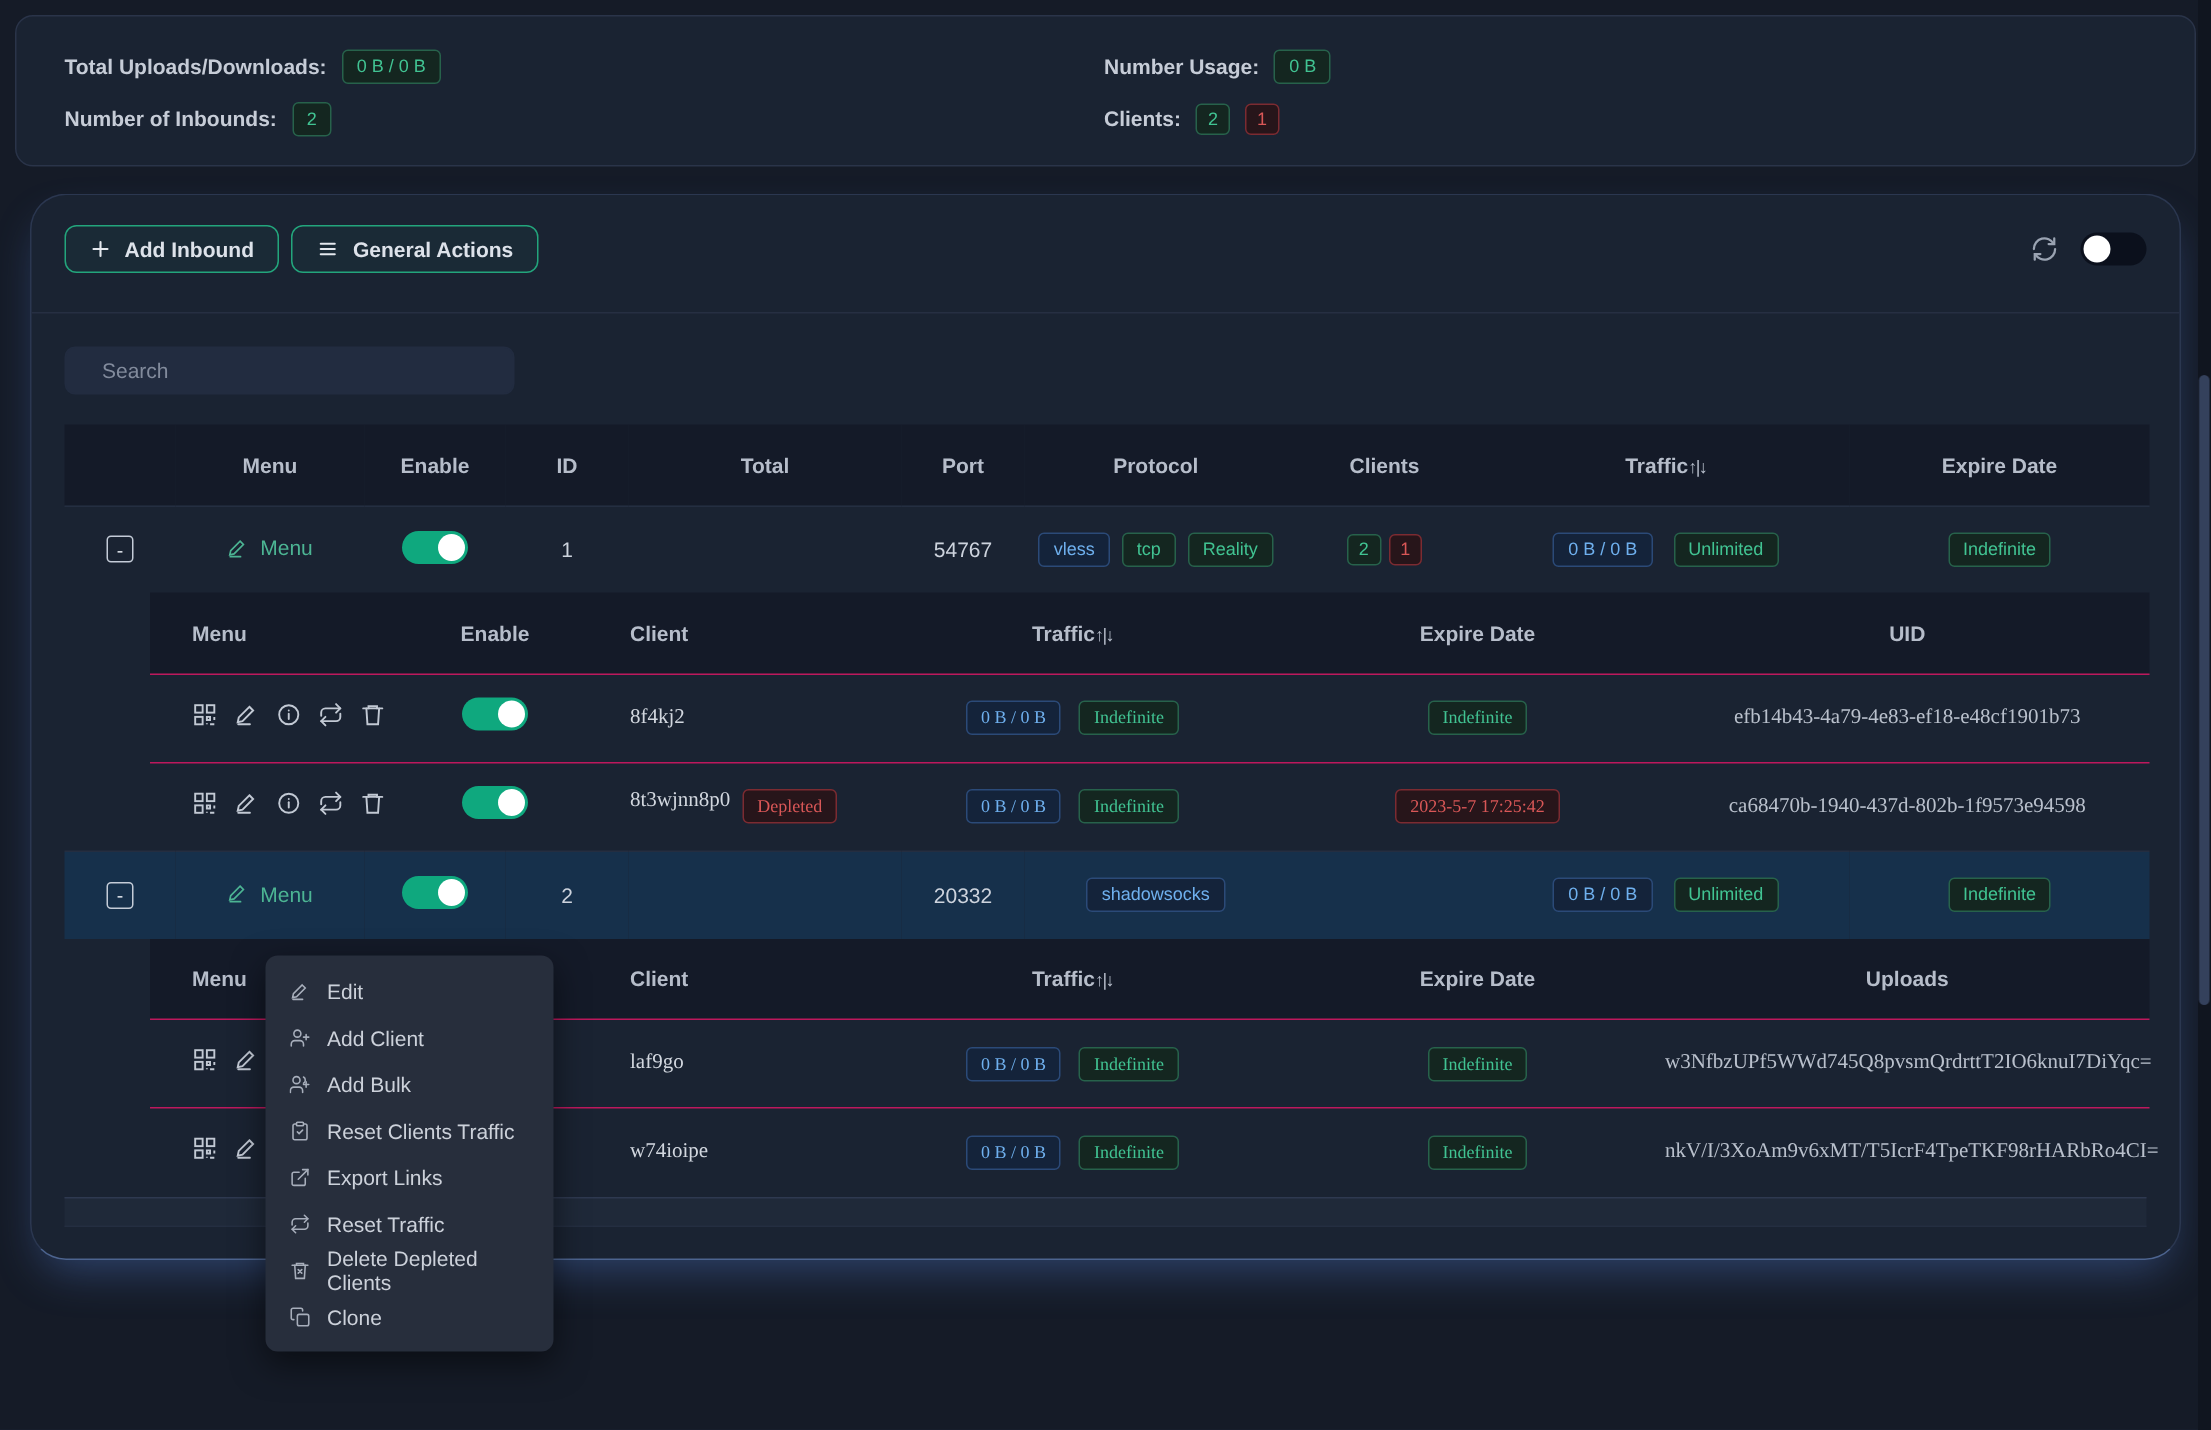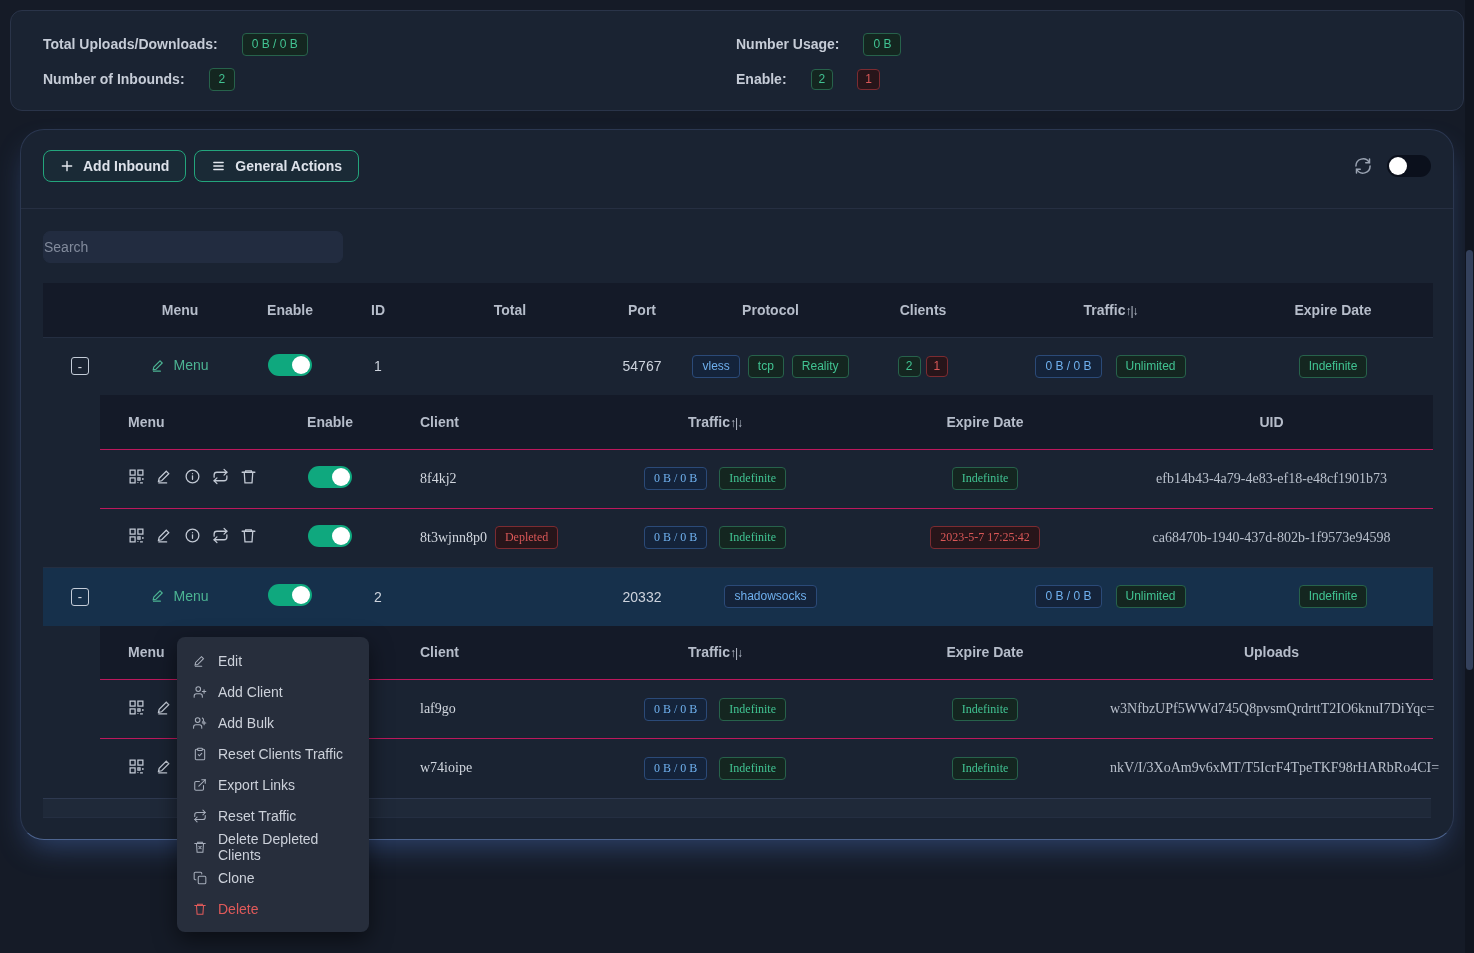--- a/index.html
+++ b/index.html
@@ -16,21 +16,21 @@
   .stats-card {
     margin:10px;
     background:#1a2332;
     border:1px solid #2a3449;
     border-radius:12px;
     padding:22px 32px 20px 32px;
     display:grid;
     grid-template-columns:693px 1fr;
   }
   .stats-col { display:flex; flex-direction:column; gap:13px; }
-  .stat-line { display:flex; align-items:center; gap:24px; height:22px; }
+  .stat-line { display:flex; align-items:center; gap:10px; height:22px; }
   .stat-label { font-weight:700; font-size:14px; color:#c6ccd7; }
 
   .main-card {
     margin:18px 20px 0 20px;
     background:#1a2332;
     border:1px solid #2b3750;
     border-bottom-color:#4d648f;
     border-radius:24px;
     box-shadow:0 14px 30px -8px rgba(80,120,200,0.45);
     padding-bottom:21px;
@@ -58,21 +58,21 @@
   .switch { position:relative; width:44px; height:22px; border-radius:11px; background:#0fa87e; display:inline-block; cursor:pointer; flex:none; }
   .switch::after { content:""; position:absolute; top:2px; right:2px; width:18px; height:18px; border-radius:50%; background:#fff; }
   .switch.off { background:#0b101c; }
   .switch.off::after { right:auto; left:2px; }
 
   
   .search-wrap { margin:22px 22px 20px 22px; }
   .search-input {
     width:300px; height:32px;
     background:#222c40; border:1px solid #222c40; border-radius:7px;
-    color:#cdd3dd; font-size:14px; padding:0 0;
+    color:#cdd3dd; font-size:14px; padding:0 24px;
     font-family:"Liberation Sans", sans-serif; outline:none;
   }
   .search-input::placeholder { color:#828b9c; }
 
   
   table { border-collapse:collapse; table-layout:fixed; }
   .main-table { width:1390px; margin:0 22px; }
   .main-table th, .main-table td { font-size:14px; text-align:center; vertical-align:middle; }
   .main-table thead tr { height:54px; background:#141a28; }
   .main-table th { color:#b6bdca; font-weight:700; }
@@ -88,21 +88,21 @@
   .menu-link svg { stroke:#4cb493; }
 
   .tag {
     display:inline-block; padding:2px 9px; border-radius:4px;
     font-size:12px; line-height:17px; border:1px solid; white-space:nowrap;
   }
   .tag.green { color:#41c392; border-color:#27624b; background:#142620; }
   .tag.blue  { color:#6fb0ee; border-color:#2b4a78; background:#14233a; }
   .tag.red   { color:#d95757; border-color:#7c2b31; background:#27151a; }
   .tag.mini  { padding:1px 7px; }
-  .tag-row { display:inline-flex; gap:8px; align-items:center; }
+  .tag-row { display:inline-flex; gap:8px; }
 
   
   .nested-cell { padding:0; }
   .client-table { width:1333px; margin-left:57px; }
   .client-table thead tr { height:54px; background:#141a28; }
   .client-table th { color:#b6bdca; font-weight:700; font-size:14px; text-align:center; }
   .client-table th.al, .client-table td.al { text-align:left; padding-left:28px; }
   .client-table th.cl, .client-table td.cl { text-align:left; padding-left:40px; }
   .client-table tbody tr { height:59px; border-top:1px solid #be185d;font-family:Liberation Serif, serif; }
   .client-table td { font-size:14px; text-align:center; color:#cdd3dd; }
@@ -152,21 +152,21 @@
         <span class="stat-label">Number of Inbounds:</span>
         <span class="tag green">2</span>
       </div>
     </div>
     <div class="stats-col">
       <div class="stat-line">
         <span class="stat-label">Number Usage:</span>
         <span class="tag green">0 B</span>
       </div>
       <div class="stat-line">
-        <span class="stat-label">Enable:</span>
+        <span class="stat-label">Clients:</span>
         <span class="tag green mini">2</span>
         <span class="tag red mini">1</span>
       </div>
     </div>
   </section>
 
   <section class="main-card">
 
     <div class="toolbar">
       <button class="btn">
@@ -559,27 +559,19 @@
         </svg>
       <span>Delete Depleted Clients</span>
     </div>
     <div class="cm-item">
       <svg width="14" height="14" viewBox="0 0 24 24" fill="none" stroke-width="1.8" stroke-linecap="round">
           <rect x="9" y="9" width="13" height="13" rx="2"></rect>
           <path d="M5 15H4a2 2 0 0 1-2-2V4a2 2 0 0 1 2-2h9a2 2 0 0 1 2 2v1"></path>
         </svg>
       <span>Clone</span>
     </div>
-    <div class="cm-item danger">
-      <svg width="14" height="14" viewBox="0 0 24 24" fill="none" stroke-width="1.8" stroke-linecap="round">
-          <path d="M3 6h18"></path>
-          <path d="M8 6V4h8v2"></path>
-          <path d="M6 6l1 15h10l1-15"></path>
-        </svg>
-      <span>Delete</span>
-    </div>
   </div>
 
   <div class="page-scrollbar">
     <div class="thumb"></div>
   </div>
 
 </div>
 
 </body></html>

